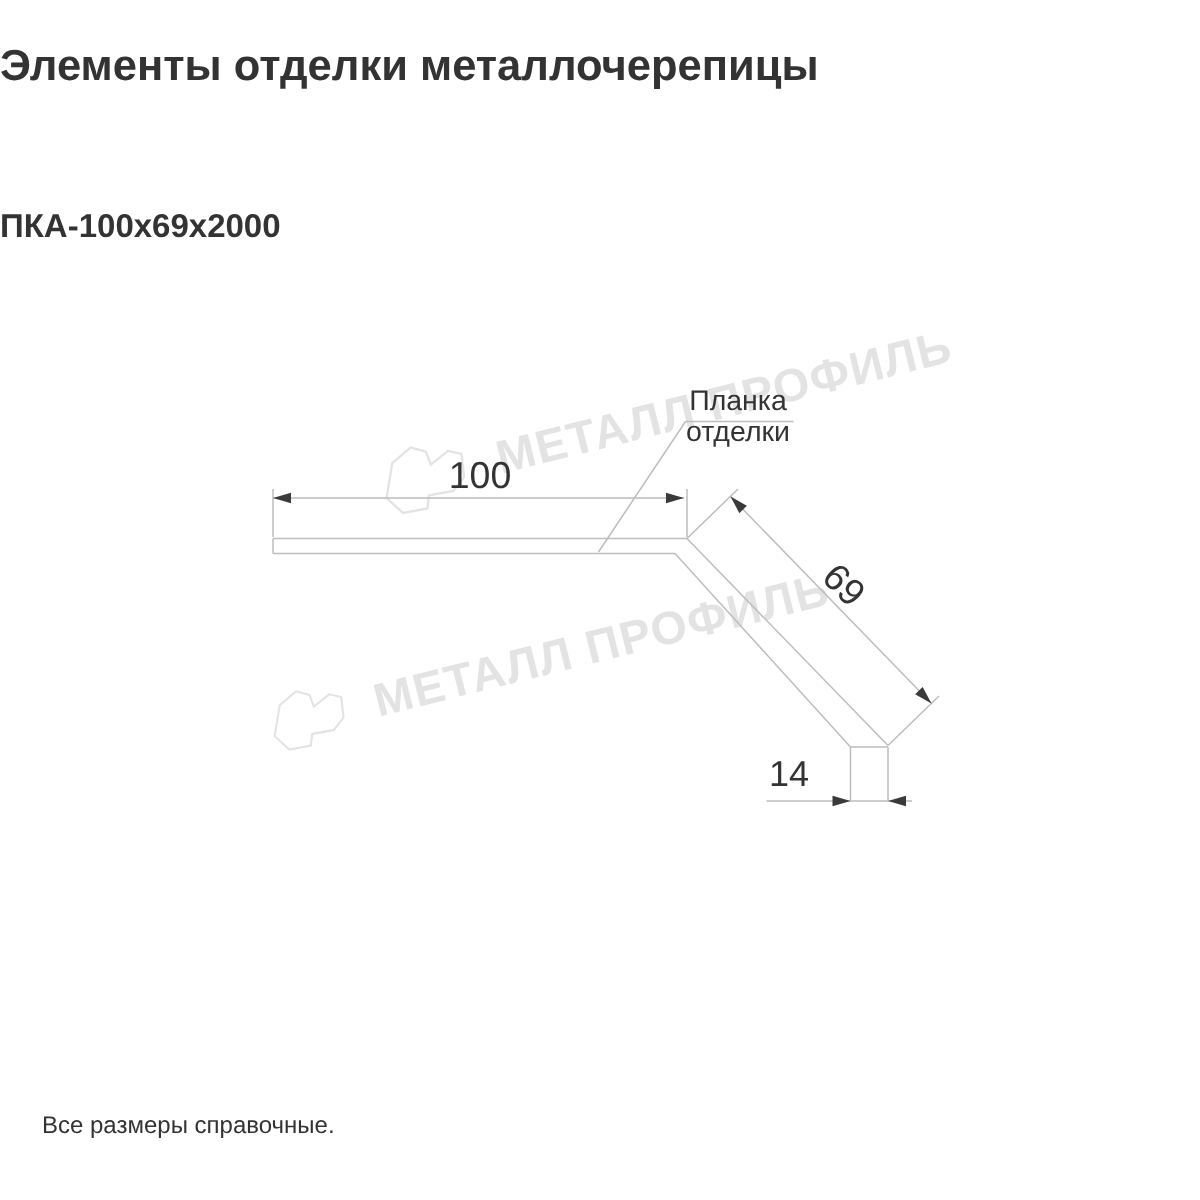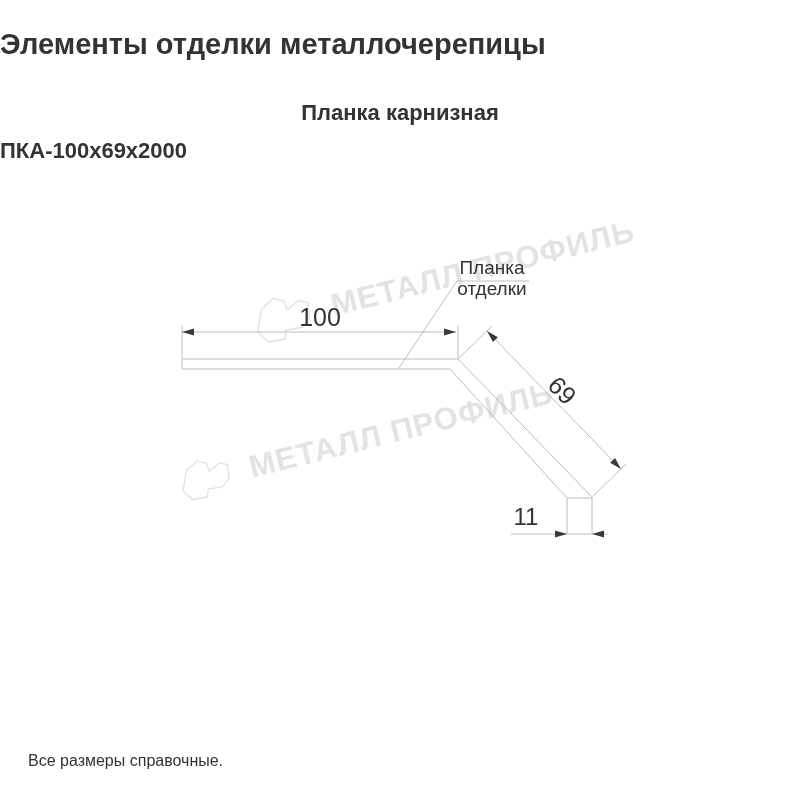--- a/index.html
+++ b/index.html
@@ -25,21 +25,21 @@
   
   #draw{position:absolute;left:0;top:0;z-index:2;pointer-events:none;}
   .dim-label{position:absolute;color:#333;font-size:25px;z-index:3;text-align:center;}
   #lbl-100{left:292px;top:303px;width:56px;}
   #lbl-69{left:537px;top:376px;width:50px;transform:rotate(45deg);}
   #lbl-10{left:509px;top:503px;width:34px;font-size:24px;}
   #face-label{position:absolute;left:452px;top:257px;width:80px;z-index:3;
               color:#333;font-size:19px;line-height:21px;text-align:center;}
 
   
-  .footer-note{position:absolute;left:28px;top:739px;color:#333;font-size:16px;line-height:23px;z-index:3;margin-top:10px;}
+  .footer-note{position:absolute;left:28px;top:739px;color:#333;font-size:16px;line-height:23px;z-index:3;}
 </style>
 </head>
 <body>
 
 <div id="page">
 
   <div class="watermark" id="wm-upper">
     <svg class="wm-logo" width="72" height="52" viewBox="0 0 70 50">
       <path d="M4 32 L13 11 L27 4 L36 9 L37 18 L50 12 L58 16 L56 31 L47 38 L31 37 L28 45 L12 44 Z" fill="none" stroke="#e3e3e3" stroke-width="1.5"></path>
     </svg>
@@ -47,21 +47,20 @@
   </div>
 
   <div class="watermark" id="wm-lower">
     <svg class="wm-logo" width="64" height="47" viewBox="0 0 70 50">
       <path d="M4 32 L13 11 L27 4 L36 9 L37 18 L50 12 L58 16 L56 31 L47 38 L31 37 L28 45 L12 44 Z" fill="none" stroke="#e3e3e3" stroke-width="1.5"></path>
     </svg>
     <span>МЕТАЛЛ ПРОФИЛЬ</span>
   </div>
 
   <div class="page-title">Элементы отделки металлочерепицы</div>
-  <div class="product-name">Планка карнизная</div>
   <div class="product-code">ПКА-100х69х2000</div>
 
   <svg id="draw" width="800" height="800" viewBox="0 0 800 800">
     <g stroke="#bdbdbd" stroke-width="1" fill="none">
 
       <line x1="182" y1="359" x2="458" y2="359"></line>
       <line x1="182" y1="369" x2="450" y2="369"></line>
       <line x1="182" y1="359" x2="182" y2="369"></line>
       <line x1="458" y1="359" x2="592" y2="497"></line>
       <line x1="450" y1="369" x2="567" y2="498"></line>
@@ -88,21 +87,21 @@
       <polygon points="456,332 444,328.5 444,335.5"></polygon>
       <polygon points="487,331 497.9,337.2 492.9,342.1"></polygon>
       <polygon points="621,469 615.1,458.0 610.1,462.8"></polygon>
       <polygon points="567,534 555,530.5 555,537.5"></polygon>
       <polygon points="592,534 604,530.5 604,537.5"></polygon>
     </g>
   </svg>
 
   <div class="dim-label" id="lbl-100">100</div>
   <div class="dim-label" id="lbl-69">69</div>
-  <div class="dim-label" id="lbl-10">11</div>
+  <div class="dim-label" id="lbl-10">14</div>
 
   <div id="face-label">
     <span>Планка</span><br>
     <span>отделки</span>
   </div>
 
   <div class="footer-note">
     <div>Все размеры справочные.</div>
   </div>
 

